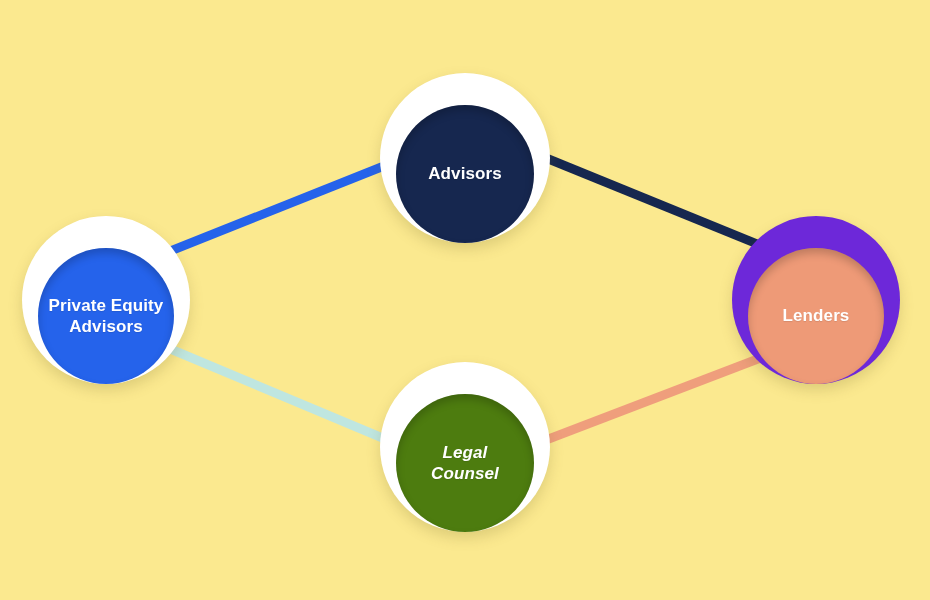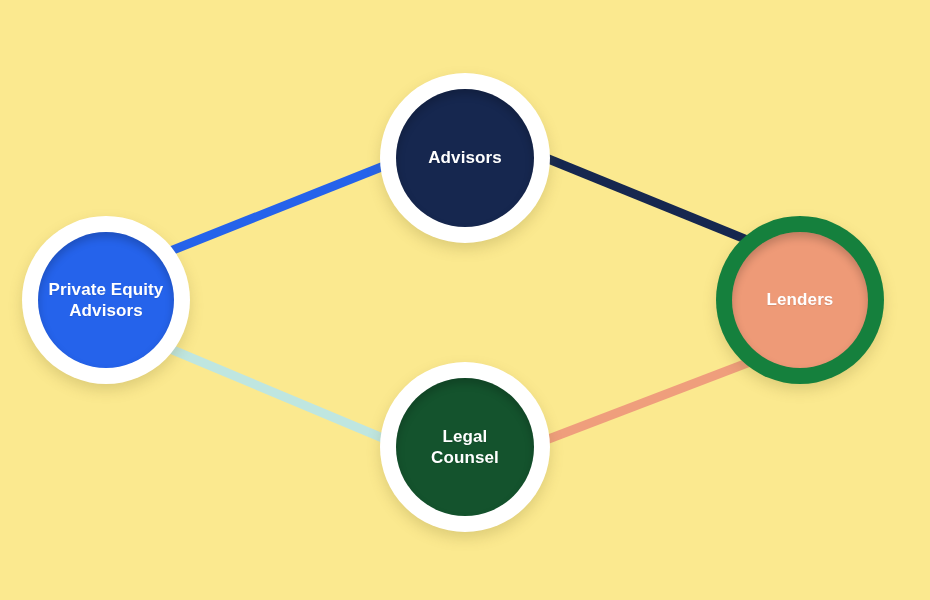--- a/index.html
+++ b/index.html
@@ -27,21 +27,21 @@
     width: 930px;
     height: 600px;
   }
 
   .node {
     position: absolute;
     border-radius: 50%;
     background: #ffffff;
     box-shadow: 0 6px 14px rgba(120, 105, 40, 0.22);
     display: flex;
-    align-items: center;
+    align-items: flex-end;
     justify-content: center;
     box-sizing: border-box;
   }
 
   .node-inner {
     position: relative;
     border-radius: 50%;
     display: flex;
     align-items: center;
     justify-content: center;
@@ -95,26 +95,26 @@
 Advisors</span>
     </div>
   </div>
 
   <div class="node" id="node-advisors" style="left: 380px; top: 73px; width: 170px; height: 170px; background: rgb(255, 255, 255);">
     <div class="node-inner" style="width: 138px; height: 138px; background: rgb(22, 39, 79);">
       <span class="node-label">Advisors</span>
     </div>
   </div>
 
-  <div class="node" id="node-lenders" style="left: 716px; top: 216px; width: 168px; height: 168px; background: #15803d;">
+  <div class="node" id="node-lenders" style="left: 732px; top: 216px; width: 168px; height: 168px; background: #6d28d9;">
     <div class="node-inner" style="width: 136px; height: 136px; background: rgb(238, 154, 119);">
       <span class="node-label">Lenders</span>
     </div>
   </div>
 
   <div class="node" id="node-legal-counsel" style="left: 380px; top: 362px; width: 170px; height: 170px; background: rgb(255, 255, 255);">
-    <div class="node-inner" style="width: 138px; height: 138px; background: #14532d;">
+    <div class="node-inner" style="width: 138px; height: 138px; background: #4d7c0f; font-style: italic;">
       <span class="node-label">Legal
 Counsel</span>
     </div>
   </div>
 
 </div>
 
 </body></html>

